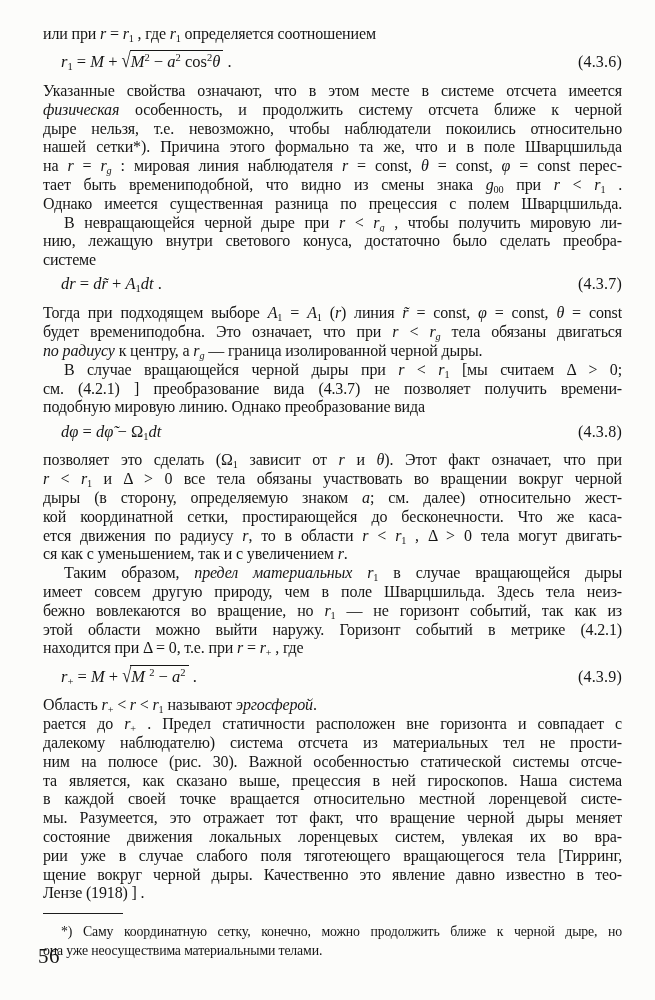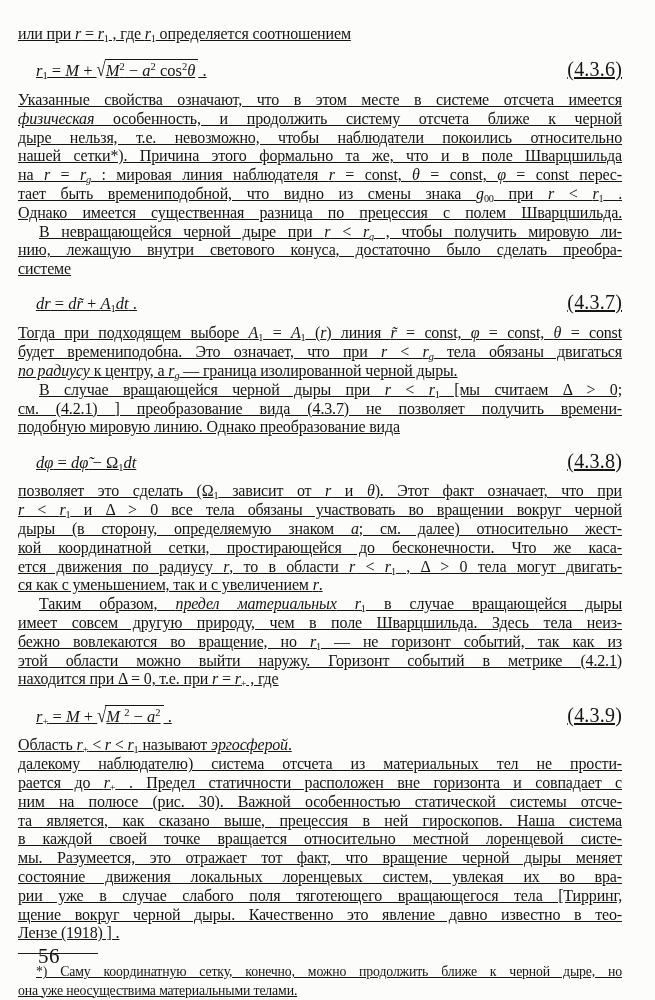--- a/index.html
+++ b/index.html
@@ -5,43 +5,42 @@
   * { margin:0; padding:0; box-sizing:border-box; }
   html,body { width:655px; height:1000px; }
   body {
     background:#fcfcfa;
     color:#151515;
     font-family:"Liberation Serif","DejaVu Serif",serif;
   }
   .sheet {
     position:relative;
     width:655px; height:1000px;
-    padding:25px 33px 0 18px;
+    padding:25px 33px 0 43px;
     overflow:hidden;
-    text-decoration:underline;
   }
   
   .ln {
     font-size:16px;
     line-height:18.8px;
     height:18.8px;
     overflow:hidden;
     letter-spacing:-0.15px;
     text-align:justify;
   }
   .ln.fill { text-align-last:justify; }
   .ln.ind  { text-indent:21px; }
 
   .eq {
     display:flex; justify-content:space-between; align-items:baseline;
     padding:4.5px 0 4.5px 18px;
-    font-size:16.5px; line-height:20px;margin-top:9px;
+    font-size:16.5px; line-height:20px;
   }
   .eq-f { white-space:nowrap; }
-  .eq-n { font-size:20px; letter-spacing:0.2px; }
+  .eq-n { font-size:16px; letter-spacing:0.2px; }
 
   .it { font-style:italic; }
   .sb { font-size:64%; vertical-align:-0.32em; }
   .sp { font-size:64%; vertical-align:0.55em; }
   .sqrt-sign {
     display:inline-block;
     transform:scaleY(1.22);
     transform-origin:50% 78%;
     margin-right:-1px;
   }
@@ -111,22 +110,22 @@
       <p class="ln fill ind">Таким образом, <span class="it">предел материальных</span> <span class="it">r</span><span class="sb">1</span> в случае вращающейся дыры</p>
       <p class="ln fill">имеет совсем другую природу, чем в поле Шварцшильда. Здесь тела неиз-</p>
       <p class="ln fill">бежно вовлекаются во вращение, но <span class="it">r</span><span class="sb">1</span> — не горизонт событий, так как из</p>
       <p class="ln fill">этой области можно выйти наружу. Горизонт событий в метрике (4.2.1)</p>
       <p class="ln">находится при Δ = 0, т.е. при <span class="it">r</span> = <span class="it">r</span><span class="sb">+</span> , где</p>
       <div class="eq">
         <span class="eq-f"><span class="it">r</span><span class="sb">+</span> = <span class="it">M</span> + <span class="sqrt-sign">√</span><span class="sqrt-bar"><span class="it">M</span> <span class="sp">2</span> − <span class="it">a</span><span class="sp">2</span></span> .</span>
         <span class="eq-n">(4.3.9)</span>
       </div>
       <p class="ln">Область <span class="it">r</span><span class="sb">+</span> &lt; <span class="it">r</span> &lt; <span class="it">r</span><span class="sb">1</span> называют <span class="it">эргосферой</span>.</p>
+      <p class="ln fill">рается до <span class="it">r</span><span class="sb">+</span> . Предел статичности расположен вне горизонта и совпадает с</p>
       <p class="ln fill">далекому наблюдателю) система отсчета из материальных тел не прости-</p>
-      <p class="ln fill">рается до <span class="it">r</span><span class="sb">+</span> . Предел статичности расположен вне горизонта и совпадает с</p>
       <p class="ln fill">ним на полюсе (рис. 30). Важной особенностью статической системы отсче-</p>
       <p class="ln fill">та является, как сказано выше, прецессия в ней гироскопов. Наша система</p>
       <p class="ln fill">в каждой своей точке вращается относительно местной лоренцевой систе-</p>
       <p class="ln fill">мы. Разумеется, это отражает тот факт, что вращение черной дыры меняет</p>
       <p class="ln fill">состояние движения локальных лоренцевых систем, увлекая их во вра-</p>
       <p class="ln fill">рии уже в случае слабого поля тяготеющего вращающегося тела [Тирринг,</p>
       <p class="ln fill">щение вокруг черной дыры. Качественно это явление давно известно в тео-</p>
       <p class="ln">Лензе (1918) ] .</p>
     </main>
   <div class="footnote">

